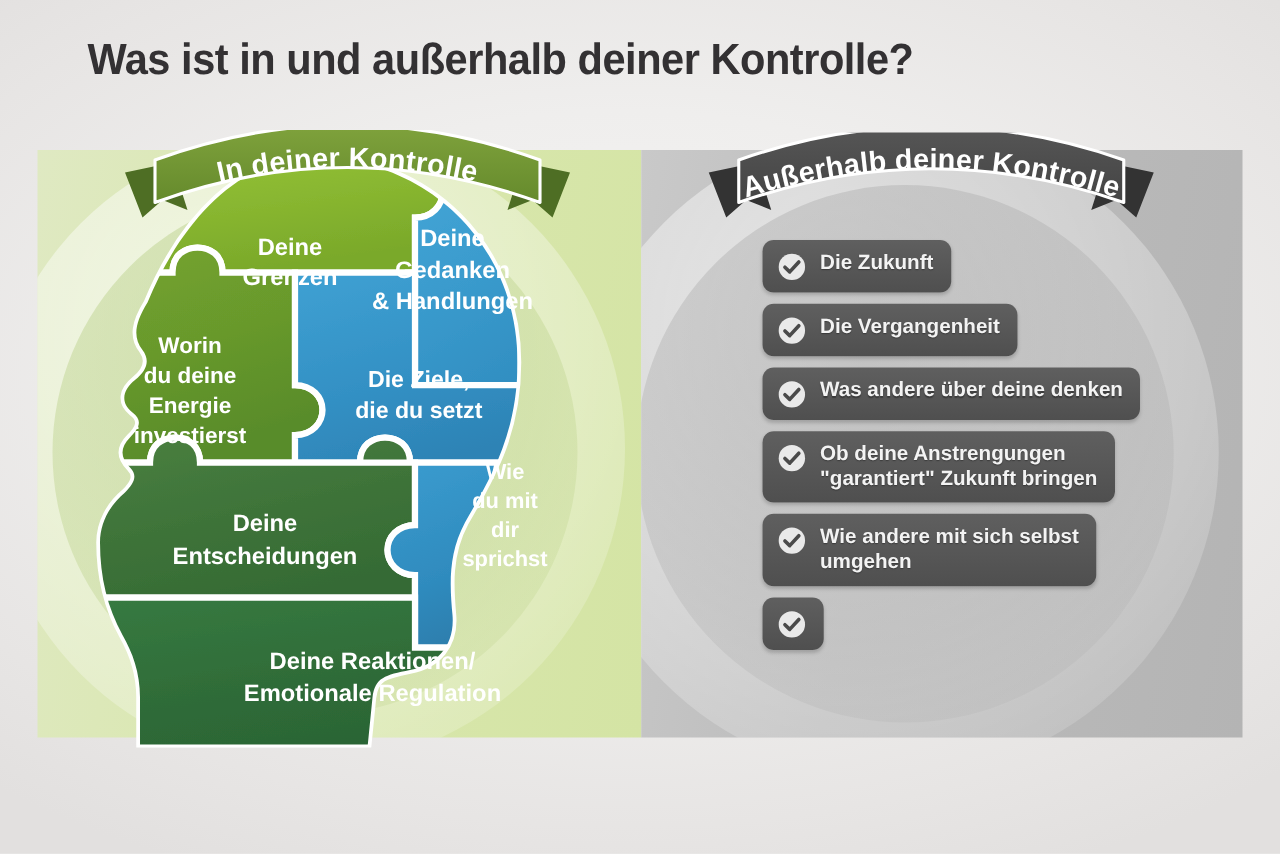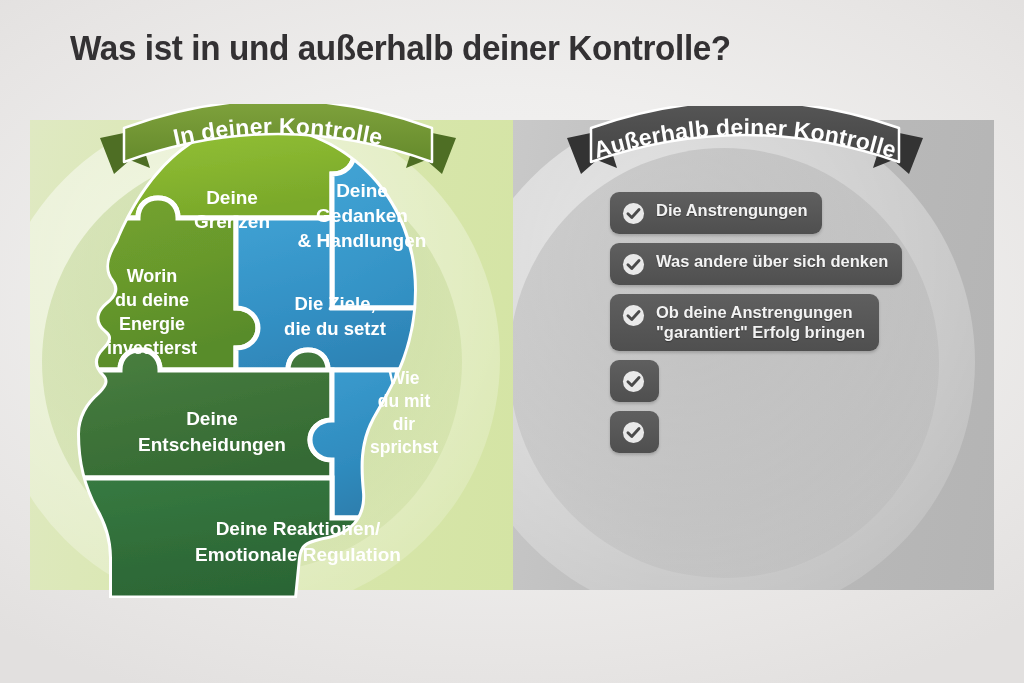--- a/index.html
+++ b/index.html
@@ -314,42 +314,51 @@
       <textPath href="#arcR" startOffset="50%" id="ribTextR">Außerhalb deiner Kontrolle</textPath>
     </text>
   </svg>
 
   <div id="right-list">
       <div class="list-item">
         <svg class="check-icon" viewBox="0 0 24 24">
           <circle cx="12" cy="12" r="11" fill="#e9e9e9"></circle>
           <path d="M6.2 12.3 L10.2 16.2 L17.8 7.9" fill="none" stroke="#4a4a4a" stroke-width="3" stroke-linecap="round" stroke-linejoin="round"></path>
         </svg>
-        <div class="item-label">Die Anstrengungen</div>
-      </div>
-      <div class="list-item">
-        <svg class="check-icon" viewBox="0 0 24 24">
-          <circle cx="12" cy="12" r="11" fill="#e9e9e9"></circle>
-          <path d="M6.2 12.3 L10.2 16.2 L17.8 7.9" fill="none" stroke="#4a4a4a" stroke-width="3" stroke-linecap="round" stroke-linejoin="round"></path>
-        </svg>
-        <div class="item-label">Was andere über sich denken</div>
+        <div class="item-label">Die Zukunft</div>
+      </div>
+      <div class="list-item">
+        <svg class="check-icon" viewBox="0 0 24 24">
+          <circle cx="12" cy="12" r="11" fill="#e9e9e9"></circle>
+          <path d="M6.2 12.3 L10.2 16.2 L17.8 7.9" fill="none" stroke="#4a4a4a" stroke-width="3" stroke-linecap="round" stroke-linejoin="round"></path>
+        </svg>
+        <div class="item-label">Die Vergangenheit</div>
+      </div>
+      <div class="list-item">
+        <svg class="check-icon" viewBox="0 0 24 24">
+          <circle cx="12" cy="12" r="11" fill="#e9e9e9"></circle>
+          <path d="M6.2 12.3 L10.2 16.2 L17.8 7.9" fill="none" stroke="#4a4a4a" stroke-width="3" stroke-linecap="round" stroke-linejoin="round"></path>
+        </svg>
+        <div class="item-label">Was andere über deine denken</div>
       </div>
       <div class="list-item">
         <svg class="check-icon" viewBox="0 0 24 24">
           <circle cx="12" cy="12" r="11" fill="#e9e9e9"></circle>
           <path d="M6.2 12.3 L10.2 16.2 L17.8 7.9" fill="none" stroke="#4a4a4a" stroke-width="3" stroke-linecap="round" stroke-linejoin="round"></path>
         </svg>
         <div class="item-label">Ob deine Anstrengungen
-"garantiert" Erfolg bringen</div>
-      </div>
-      <div class="list-item">
-        <svg class="check-icon" viewBox="0 0 24 24">
-          <circle cx="12" cy="12" r="11" fill="#e9e9e9"></circle>
-          <path d="M6.2 12.3 L10.2 16.2 L17.8 7.9" fill="none" stroke="#4a4a4a" stroke-width="3" stroke-linecap="round" stroke-linejoin="round"></path>
-        </svg>
+"garantiert" Zukunft bringen</div>
+      </div>
+      <div class="list-item">
+        <svg class="check-icon" viewBox="0 0 24 24">
+          <circle cx="12" cy="12" r="11" fill="#e9e9e9"></circle>
+          <path d="M6.2 12.3 L10.2 16.2 L17.8 7.9" fill="none" stroke="#4a4a4a" stroke-width="3" stroke-linecap="round" stroke-linejoin="round"></path>
+        </svg>
+        <div class="item-label">Wie andere mit sich selbst
+umgehen</div>
       </div>
       <div class="list-item">
         <svg class="check-icon" viewBox="0 0 24 24">
           <circle cx="12" cy="12" r="11" fill="#e9e9e9"></circle>
           <path d="M6.2 12.3 L10.2 16.2 L17.8 7.9" fill="none" stroke="#4a4a4a" stroke-width="3" stroke-linecap="round" stroke-linejoin="round"></path>
         </svg>
       </div>
     </div>
 
 </div>

